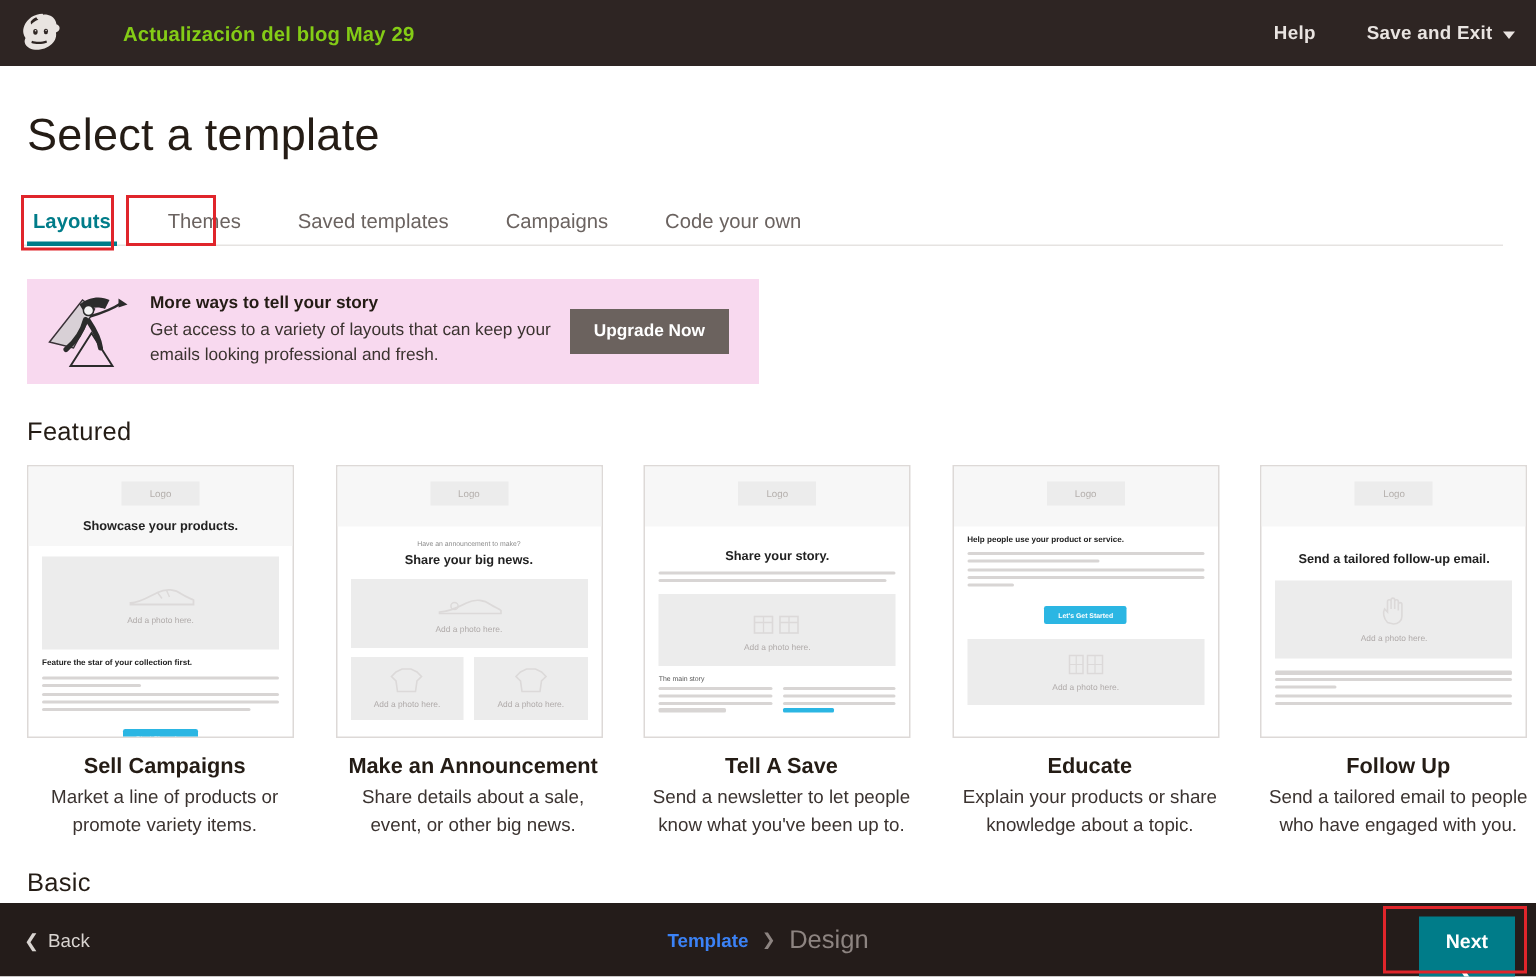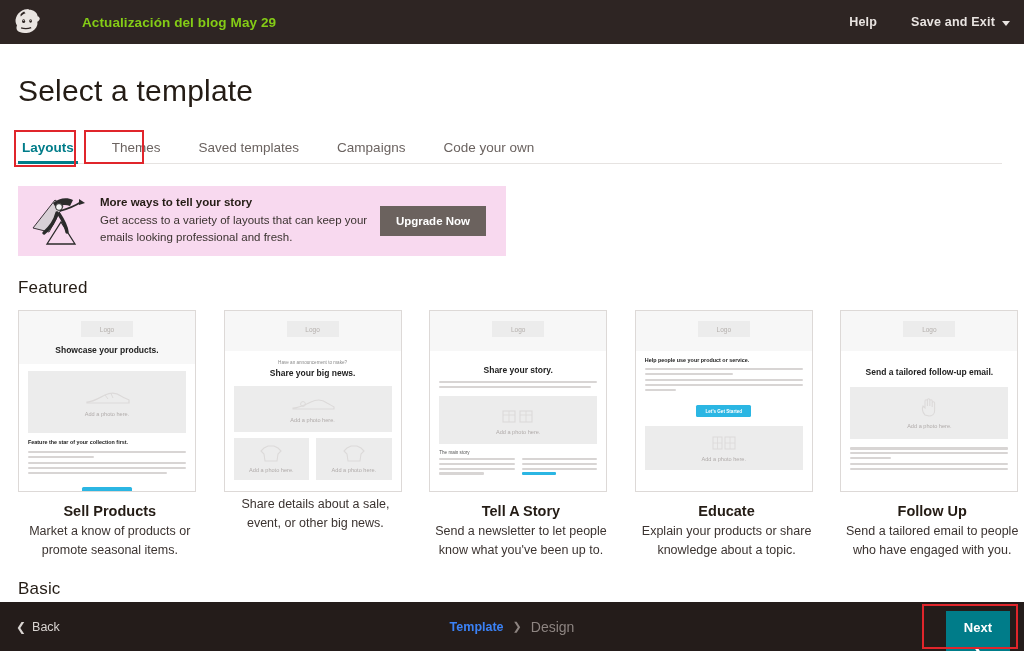--- a/index.html
+++ b/index.html
@@ -133,21 +133,21 @@
   .back-btn {
     color:#d9d4d1; font-size:12.5px; margin-left:16px; display:flex; align-items:center;
     gap:6px; cursor:pointer; background:none; border:none; font-family:inherit;
   }
   .crumbs {
     position:absolute; left:0; right:0; margin:auto; width:200px;
     display:flex; align-items:center; justify-content:center; gap:9px;
   }
   .crumb-cur { color:#3b82f6; font-size:12.5px; font-weight:700; }
   .crumb-sep { color:#8d8481; font-size:11px; }
-  .crumb-next { color:#8d8481; font-size:14px; }
+  .crumb-next { color:#8d8481; font-size:17px; }
   .next-btn {
     position:absolute; right:14px; top:9px;
     background:#007c89; color:#fff; border:none; font-family:inherit;
     font-size:13px; font-weight:700; padding: 9px 18px; cursor:pointer;
     display:flex; align-items:center; gap:12px;flex-direction:column;
   }
   .chev { font-size: 12px; line-height:1; }
 </style>
 </head>
 <body>
@@ -251,22 +251,22 @@
                 <div class="ln" style="width:42%"></div>
               <div class="ln" style="width:100%; margin-top:4px"></div>
                 <div class="ln" style="width:100%"></div>
               <div class="ln" style="width:88%"></div>
             </div>
             <div class="center" style="margin-top:7px">
               <span class="btn-mini">Start Shopping</span>
             </div>
           </div>
         </div>
-        <div class="card-title">Sell Products</div>
-        <div class="card-desc">Market a know of products or promote seasonal items.</div>
+        <div class="card-title">Sell Campaigns</div>
+        <div class="card-desc">Market a line of products or promote variety items.</div>
       </div>
 
       <div class="card">
         <div class="thumb">
           <div class="t-head" style="padding-bottom:14px">
             <div class="logo-chip">Logo</div>
           </div>
           <div class="t-body" style="padding-top:3px">
             <div class="t-kicker">Have an announcement to make?</div>
             <div class="t-h1" style="margin-top:3px">Share your big news.</div>
@@ -286,20 +286,21 @@
               </div>
               <div class="photo" style="height:42px">
                 <svg class="ph-ico" width="26" height="18" viewBox="0 0 26 18">
                   <path d="M6 3 L10 1 L16 1 L20 3 L23 6 L20 9 L19 16 L7 16 L6 9 L3 6 Z" fill="none" stroke="#cfcbca" stroke-width="1.1"></path>
                 </svg>
                 <span>Add a photo here.</span>
               </div>
             </div>
           </div>
         </div>
+        <div class="card-title">Make an Announcement</div>
         <div class="card-desc">Share details about a sale, event, or other big news.</div>
       </div>
 
       <div class="card">
         <div class="thumb">
           <div class="t-head" style="padding-bottom:14px">
             <div class="logo-chip">Logo</div>
           </div>
           <div class="t-body" style="padding-top:6px">
             <div class="t-h1">Share your story.</div>
@@ -325,21 +326,21 @@
               </div>
               <div>
                 <div class="ln" style="width:100%"></div>
                   <div class="ln" style="width:100%"></div>
                 <div class="ln" style="width:100%"></div>
                 <div class="ln" style="width:46%; background:#2bb6e3"></div>
               </div>
             </div>
           </div>
         </div>
-        <div class="card-title">Tell A Story</div>
+        <div class="card-title">Tell A Save</div>
         <div class="card-desc">Send a newsletter to let people know what you've been up to.</div>
       </div>
 
       <div class="card">
         <div class="thumb">
           <div class="t-head" style="padding-bottom:14px">
             <div class="logo-chip">Logo</div>
           </div>
           <div class="t-body" style="padding-top:6px">
             <div class="subhead" style="margin-top:0">Help people use your product or service.</div>

